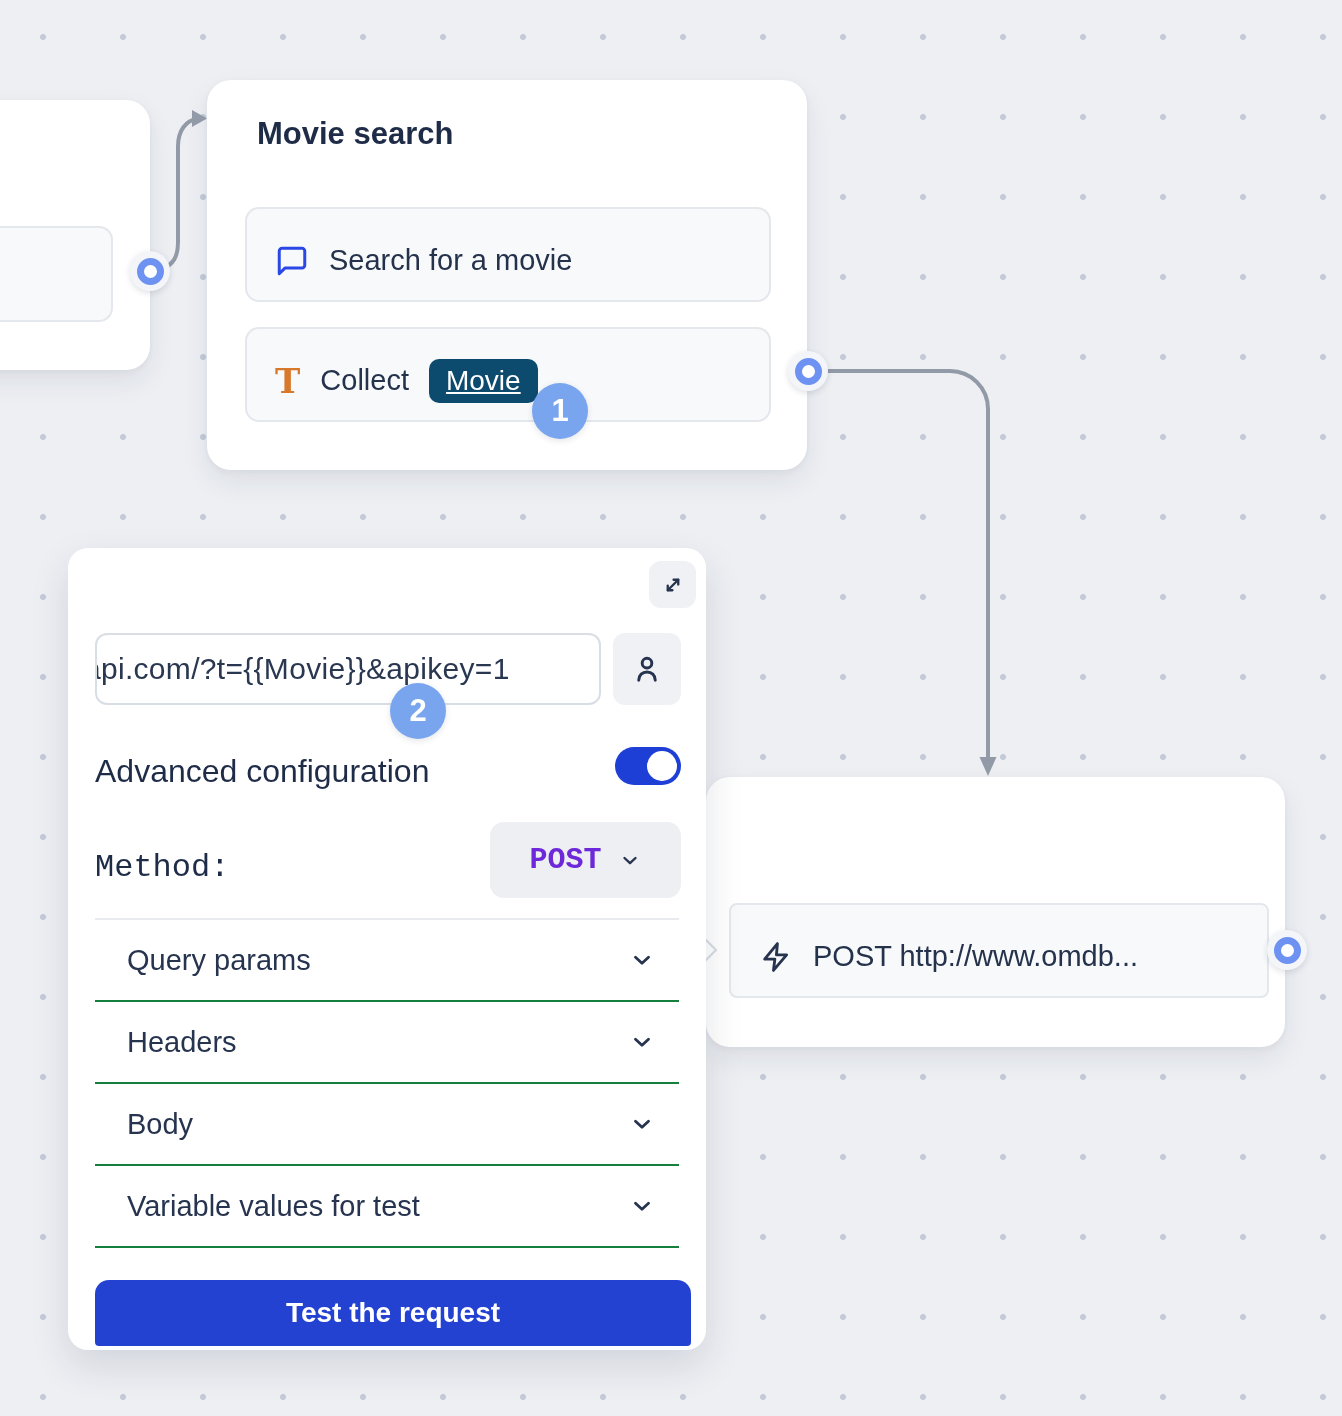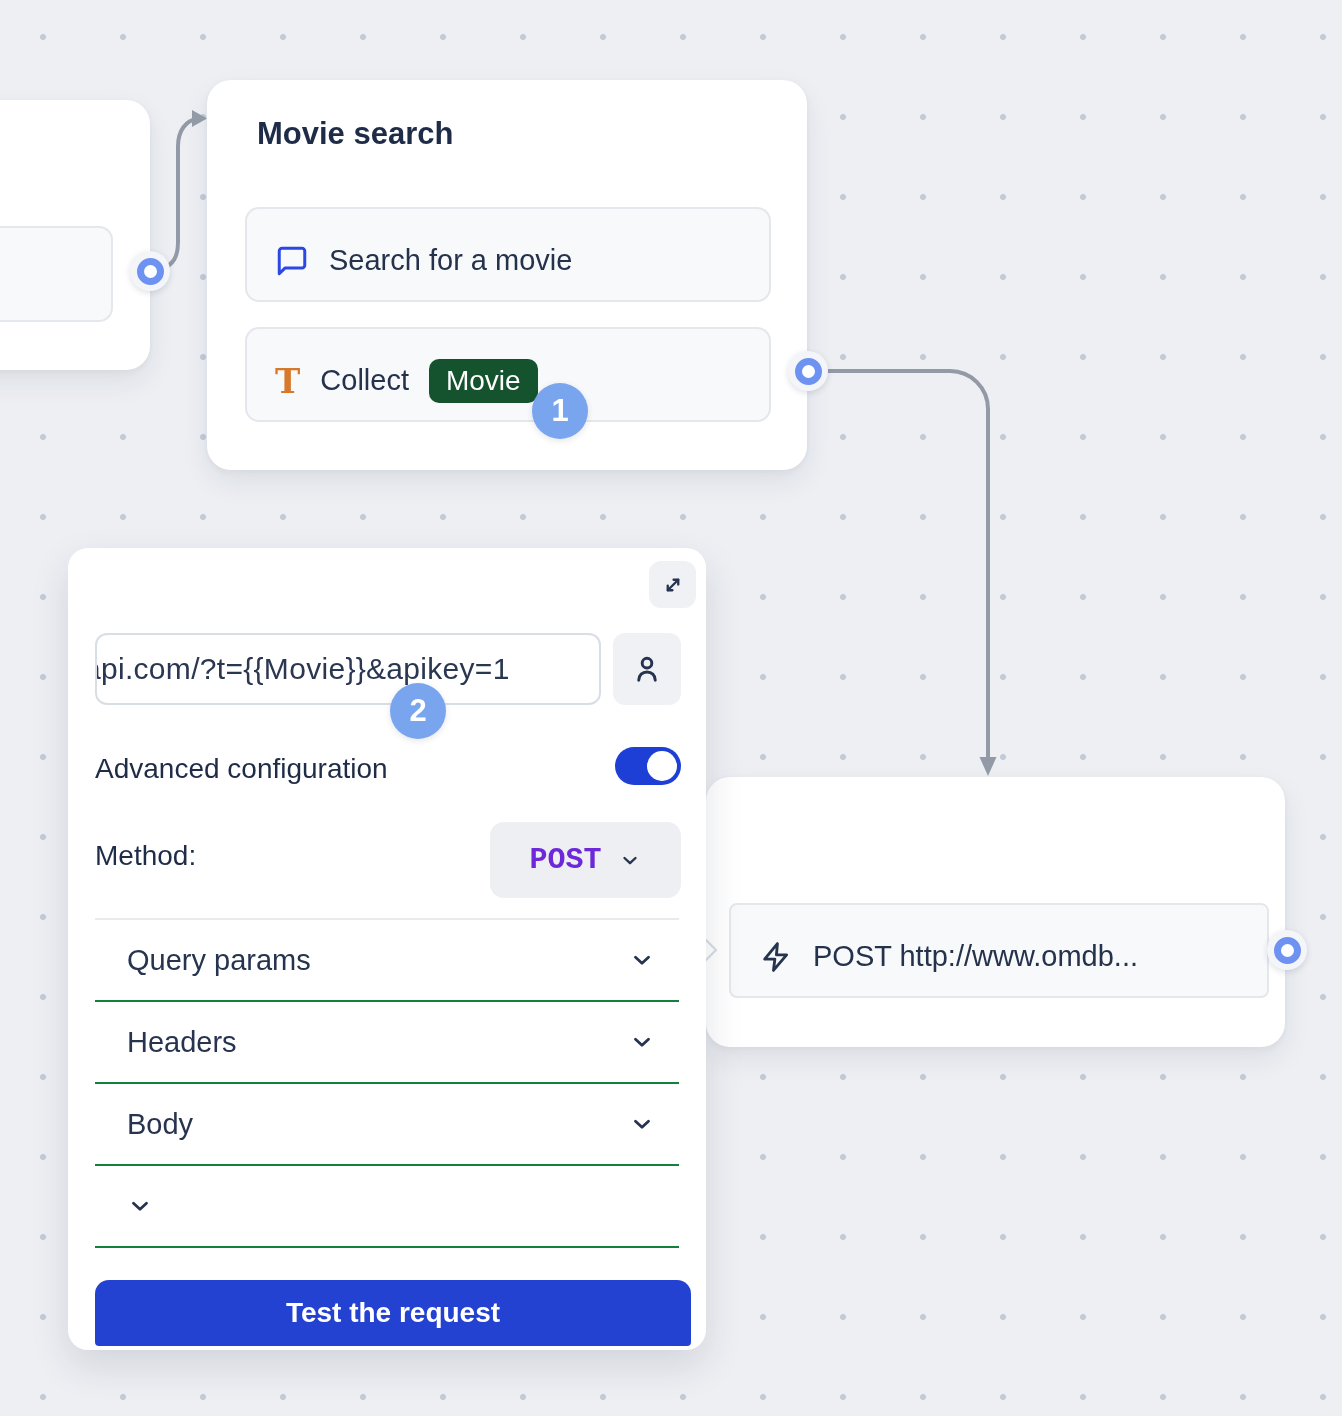--- a/index.html
+++ b/index.html
@@ -18,22 +18,22 @@
              display:flex;align-items:center;gap:20px;padding:12px 0 0 28px;box-sizing:border-box;}
   .node-item .item-label{font-size:29px;color:#25324c;white-space:nowrap;}
   
   .left-card{left:-60px;top:100px;width:210px;height:270px;}
   .left-card .node-item{left:40px;top:126px;width:133px;height:96px;border-radius:14px;}
   
   .movie-card{left:207px;top:80px;width:600px;height:390px;}
   .movie-title{position:absolute;left:50px;top:36px;}
   .movie-item-1{left:38px;top:127px;width:526px;height:95px;}
   .movie-item-2{left:38px;top:247px;width:526px;height:95px;}
-  .var-badge{background:#14532d;color:#fff;font-size:28px;border-radius:10px;
-             padding:8px 17px;line-height:1;display:inline-block;}
+  .var-badge{background:#0c4a6e;color:#fff;font-size:28px;border-radius:10px;
+             padding:8px 17px;line-height:1;display:inline-block;text-decoration:underline;}
   
   .omdb-card{left:706px;top:777px;width:579px;height:270px;}
   .omdb-title{position:absolute;left:29px;top:51px;}
   .omdb-item{left:23px;top:126px;width:540px;height:95px;border-radius:8px;}
   
   .step-badge{position:absolute;width:56px;height:56px;border-radius:50%;background:#79a5ef;
               color:#fff;font-size:31px;font-weight:700;display:flex;align-items:center;
               justify-content:center;z-index:7;box-shadow:0 2px 6px rgba(30,42,70,.12);}
   
   .port{position:absolute;width:40px;height:40px;border-radius:50%;background:#f3f5f9;
@@ -49,23 +49,23 @@
          border-radius:20px;box-shadow:0 16px 38px rgba(30,42,70,.13);z-index:4;overflow:hidden;}
   .icon-btn{position:absolute;background:#eff1f4;border-radius:12px;display:flex;
             align-items:center;justify-content:center;}
   .expand-btn{left:581px;top:13px;width:47px;height:47px;}
   .person-btn{left:545px;top:85px;width:68px;height:72px;}
   .url-input{position:absolute;left:27px;top:85px;width:506px;height:72px;box-sizing:border-box;
              border:2px solid #d9dee5;border-radius:12px;background:#fff;display:flex;
              align-items:center;overflow:hidden;}
   .url-input span{white-space:nowrap;font-size:30px;letter-spacing:.3px;color:#2a3750;
                   margin-left:-13px;}
-  .row-label{position:absolute;left:27px;font-size:28px;color:#1f2c47;}
+  .row-label{position:absolute;left:27px;font-size:32px;color:#1f2c47;}
   .adv-label{top:205px;}
-  .method-label{top:292px;}
+  .method-label{top:301px;font-family:Liberation Mono, monospace;}
   .toggle{position:absolute;left:547px;top:199px;width:66px;height:38px;border-radius:19px;
           background:#1d3fd6;}
   .toggle .knob{position:absolute;right:4px;top:4px;width:30px;height:30px;border-radius:50%;
                 background:#fff;}
   .method-select{position:absolute;left:422px;top:274px;width:191px;height:76px;background:#edeff2;
                  border-radius:14px;display:flex;align-items:center;justify-content:center;gap:16px;}
   .method-select .method-value{font-size:30px;font-weight:700;color:#6d28d9;font-family:Liberation Mono, monospace;}
   .sections{position:absolute;left:27px;top:370px;width:584px;border-top:2px solid #e8eaee;}
   .section-row{height:80px;border-bottom:2px solid #15803d;display:flex;align-items:center;
                justify-content:space-between;padding:0 24px 0 32px;}
@@ -191,20 +191,21 @@
       </div>
       <div class="section-row">
         <span class="section-label">Body</span>
         <span>
           <svg width="26" height="26" viewBox="0 0 24 24" fill="none" stroke="#27344f" stroke-width="2.6" stroke-linecap="round" stroke-linejoin="round">
             <path d="M6 9.5 L12 15 L18 9.5"></path>
           </svg>
         </span>
       </div>
       <div class="section-row">
+        <span class="section-label">Variable values for test</span>
         <span>
           <svg width="26" height="26" viewBox="0 0 24 24" fill="none" stroke="#27344f" stroke-width="2.6" stroke-linecap="round" stroke-linejoin="round">
             <path d="M6 9.5 L12 15 L18 9.5"></path>
           </svg>
         </span>
       </div>
     </div>
 
     <button class="test-btn">Test the request</button>
   </div>

